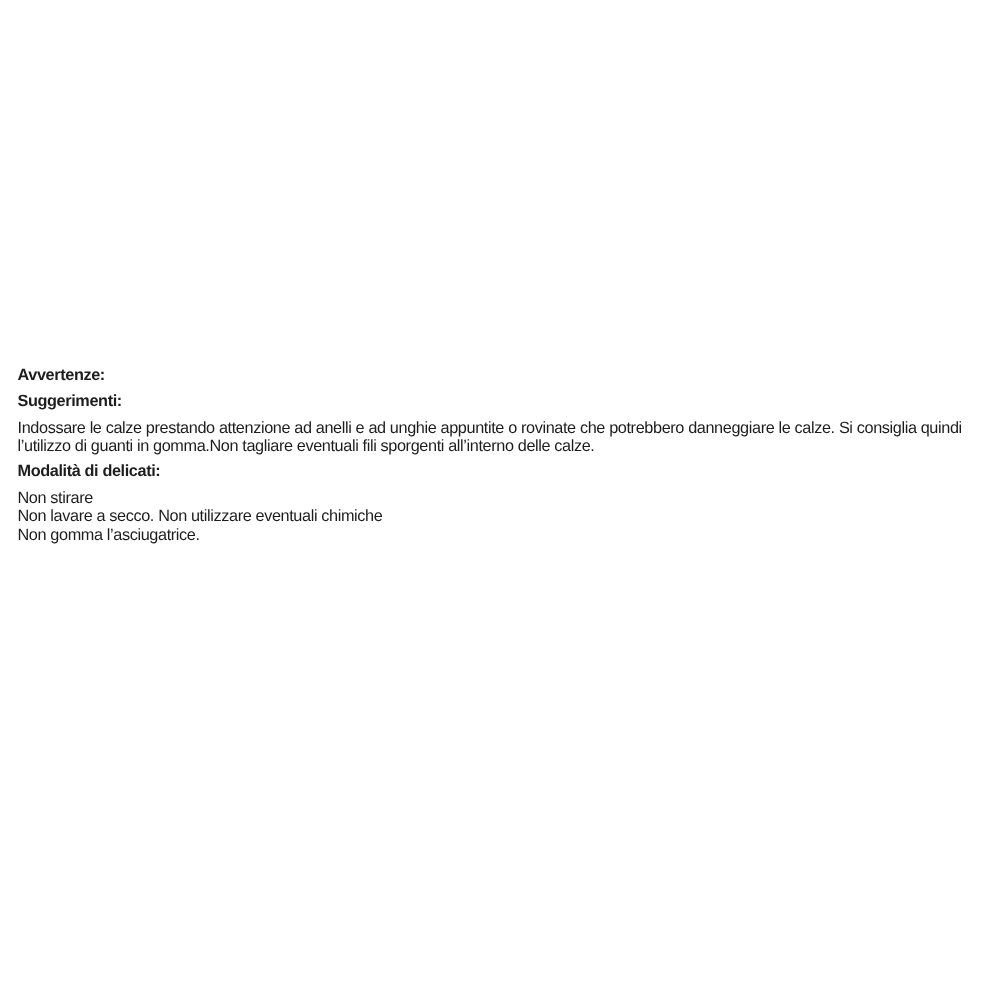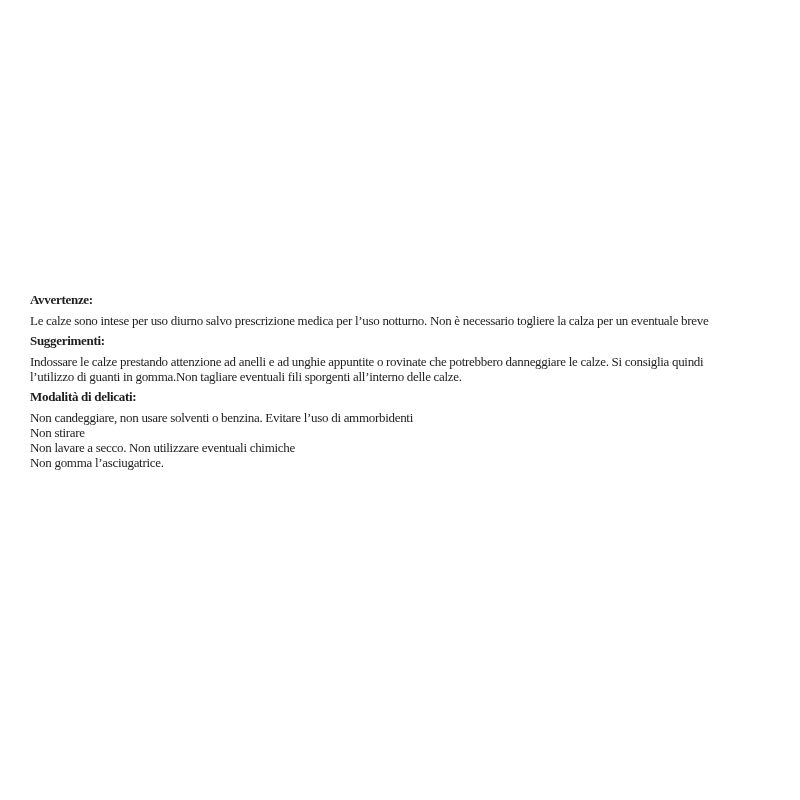--- a/index.html
+++ b/index.html
@@ -15,49 +15,46 @@
     left: 14px;
     top: 292px;
     width: 782px;
     font-family: "Liberation Sans", sans-serif;
     font-size: 13px;
     letter-spacing: -0.3px;
     line-height: 15px;
     color: #1d1d1d;
   }
   .section {
-    margin: 0 0 5px 16px;
-    font-family: Liberation Serif, serif;
+    margin: 0 0 5px 0;
   }
   .section-heading {
     font-weight: 700;
     margin: 0 0 6px 0;
     white-space: nowrap;
   }
   .text-line {
     white-space: nowrap;
   }
 </style>
 </head>
 <body>
 
 <div class="doc">
 
   <div class="section">
     <div class="section-heading">Avvertenze:</div>
-    <div class="text-line">Le calze sono intese per uso diurno salvo prescrizione medica per l’uso notturno. Non è necessario togliere la calza per un eventuale breve</div>
   </div>
 
   <div class="section">
     <div class="section-heading">Suggerimenti:</div>
     <div class="text-line">Indossare le calze prestando attenzione ad anelli e ad unghie appuntite o rovinate che potrebbero danneggiare le calze. Si consiglia quindi</div>
     <div class="text-line">l’utilizzo di guanti in gomma.Non tagliare eventuali fili sporgenti all’interno delle calze.</div>
   </div>
 
   <div class="section">
     <div class="section-heading">Modalità di delicati:</div>
-    <div class="text-line">Non candeggiare, non usare solventi o benzina. Evitare l’uso di ammorbidenti</div>
     <div class="text-line">Non stirare</div>
     <div class="text-line">Non lavare a secco. Non utilizzare eventuali chimiche</div>
     <div class="text-line">Non gomma l’asciugatrice.</div>
   </div>
 
 </div>
 
 </body></html>

